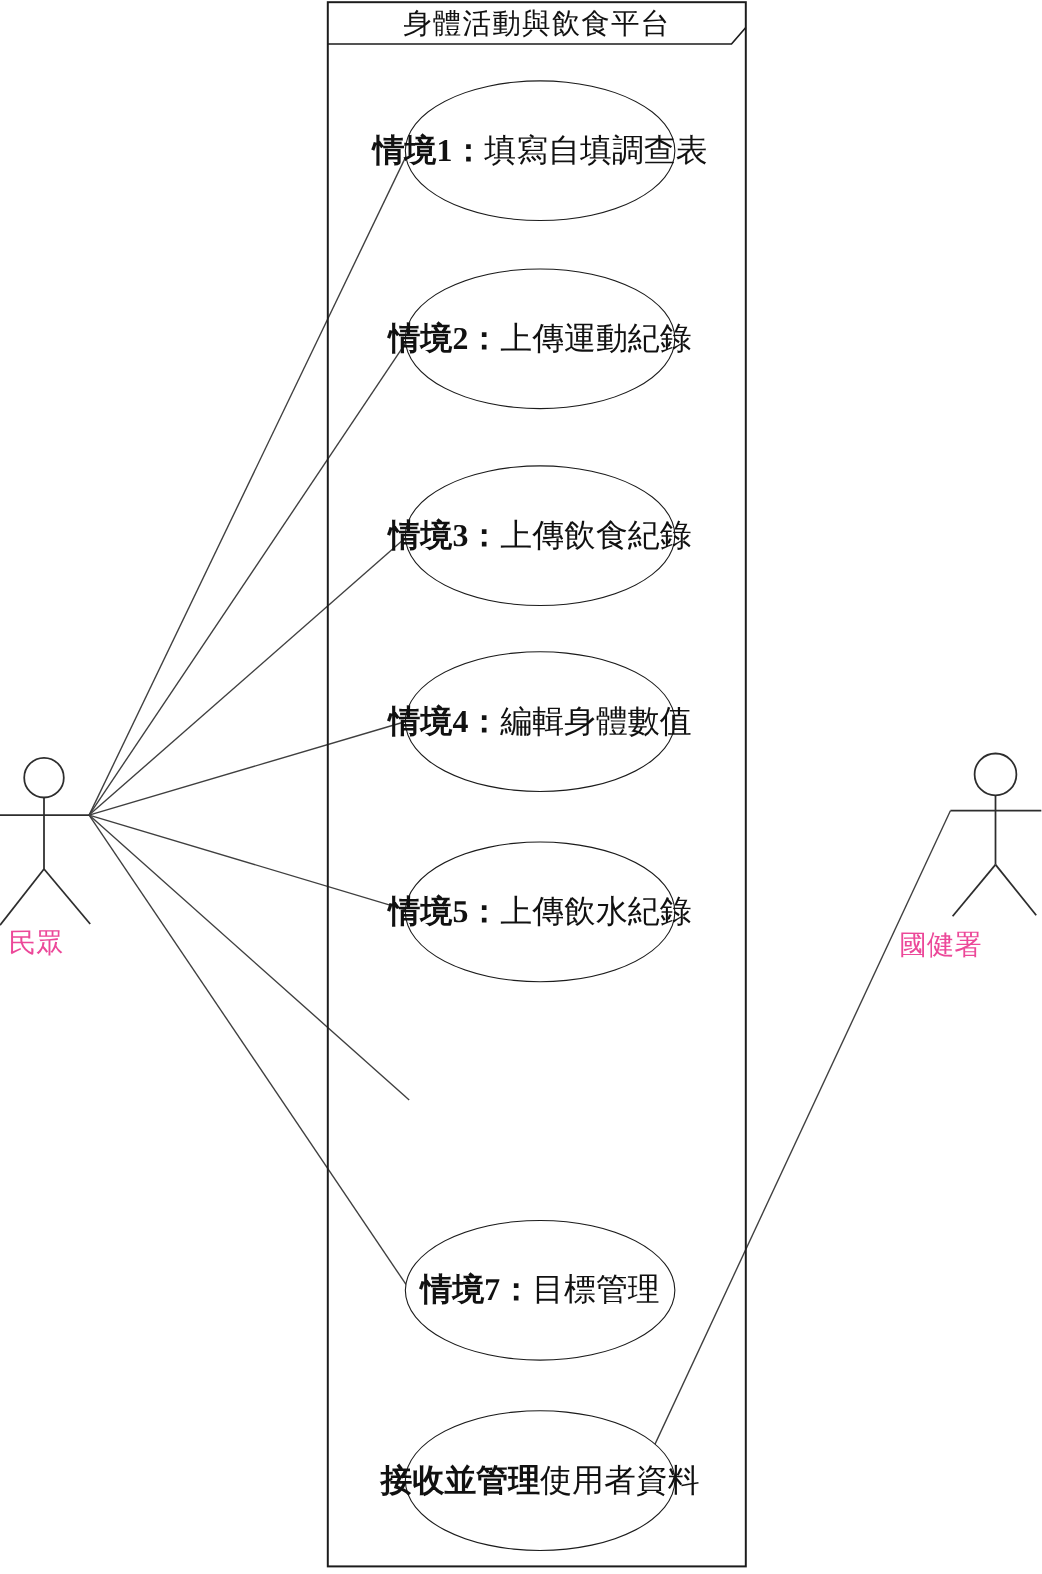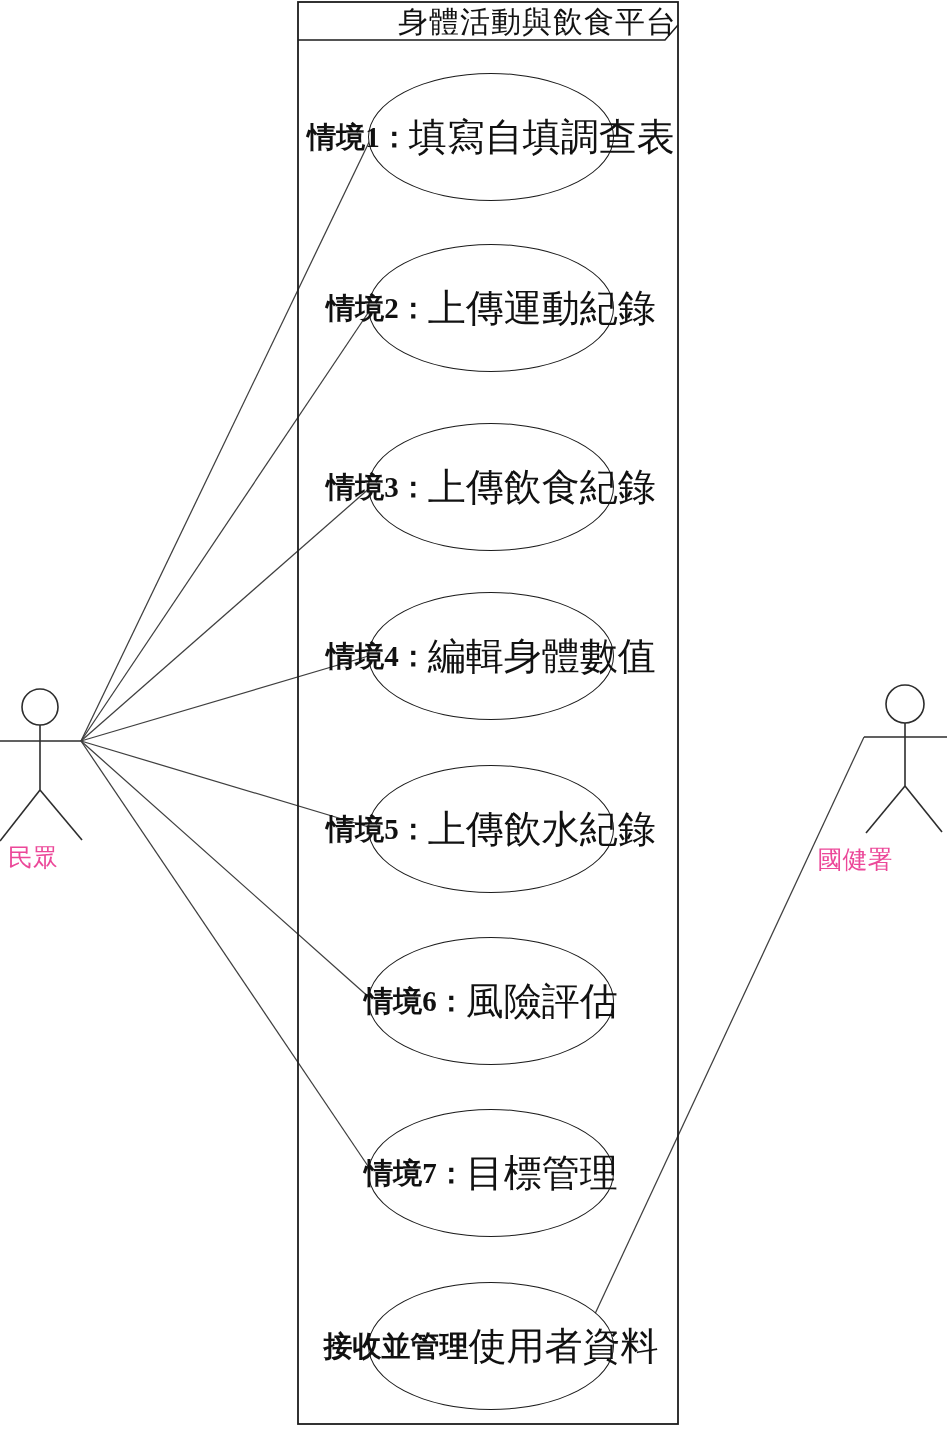--- a/index.html
+++ b/index.html
@@ -3,30 +3,30 @@
 <meta charset="utf-8">
 <style>
   html,body{margin:0;padding:0;background:#ffffff;}
   .canvas{
     position:relative;width:947px;height:1431px;background:#ffffff;overflow:hidden;
     font-family:"Liberation Serif","DejaVu Serif",serif;color:#111;
   }
   #wires{position:absolute;left:0;top:0;width:947px;height:1431px;z-index:0;}
   .frame-title{
     position:absolute;left:299px;top:3px;width:378px;height:36px;line-height:37px;
-    text-align:right;font-size:30px;color:#111;z-index:2;letter-spacing:1px;
+    text-align:center;font-size:26px;color:#111;z-index:2;letter-spacing:1px;
   }
   .usecase{
     position:absolute;left:368px;width:244px;height:126px;
     border:1.5px solid #1c1c1c;border-radius:50%;background:#ffffff;
     display:flex;align-items:center;justify-content:center;
     z-index:1;text-align:center;
   }
   .uc-title{font-size:29px;font-weight:bold;line-height:37px;white-space:nowrap;}
-  .uc-sub{font-size:38px;line-height:37px;white-space:nowrap;}
+  .uc-sub{font-size:29px;line-height:37px;white-space:nowrap;}
   .uc0{top:73px;} .uc1{top:244px;} .uc2{top:423px;} .uc3{top:592px;}
   .uc4{top:765px;} .uc5{top:937px;} .uc6{top:1109px;} .uc7{top:1282px;}
   .actor-label{
     position:absolute;font-size:25px;line-height:28px;text-align:center;
     color:#ec4899;z-index:2;white-space:nowrap;
   }
   .actor-label.left{left:0px;top:844px;width:66px;}
   .actor-label.right{left:815px;top:846px;width:80px;}
 </style>
 </head>
@@ -76,24 +76,20 @@
     <div class="uc-sub">上傳飲食紀錄</div>
   </div>
   <div class="usecase uc3">
     <div class="uc-title">情境4：</div>
     <div class="uc-sub">編輯身體數值</div>
   </div>
   <div class="usecase uc4">
     <div class="uc-title">情境5：</div>
     <div class="uc-sub">上傳飲水紀錄</div>
   </div>
-  <div class="usecase uc5">
-    <div class="uc-title">情境6：</div>
-    <div class="uc-sub">風險評估</div>
-  </div>
   <div class="usecase uc6">
     <div class="uc-title">情境7：</div>
     <div class="uc-sub">目標管理</div>
   </div>
   <div class="usecase uc7">
     <div class="uc-title">接收並管理</div>
     <div class="uc-sub">使用者資料</div>
   </div>
 
   <div class="actor-label left">民眾</div>

